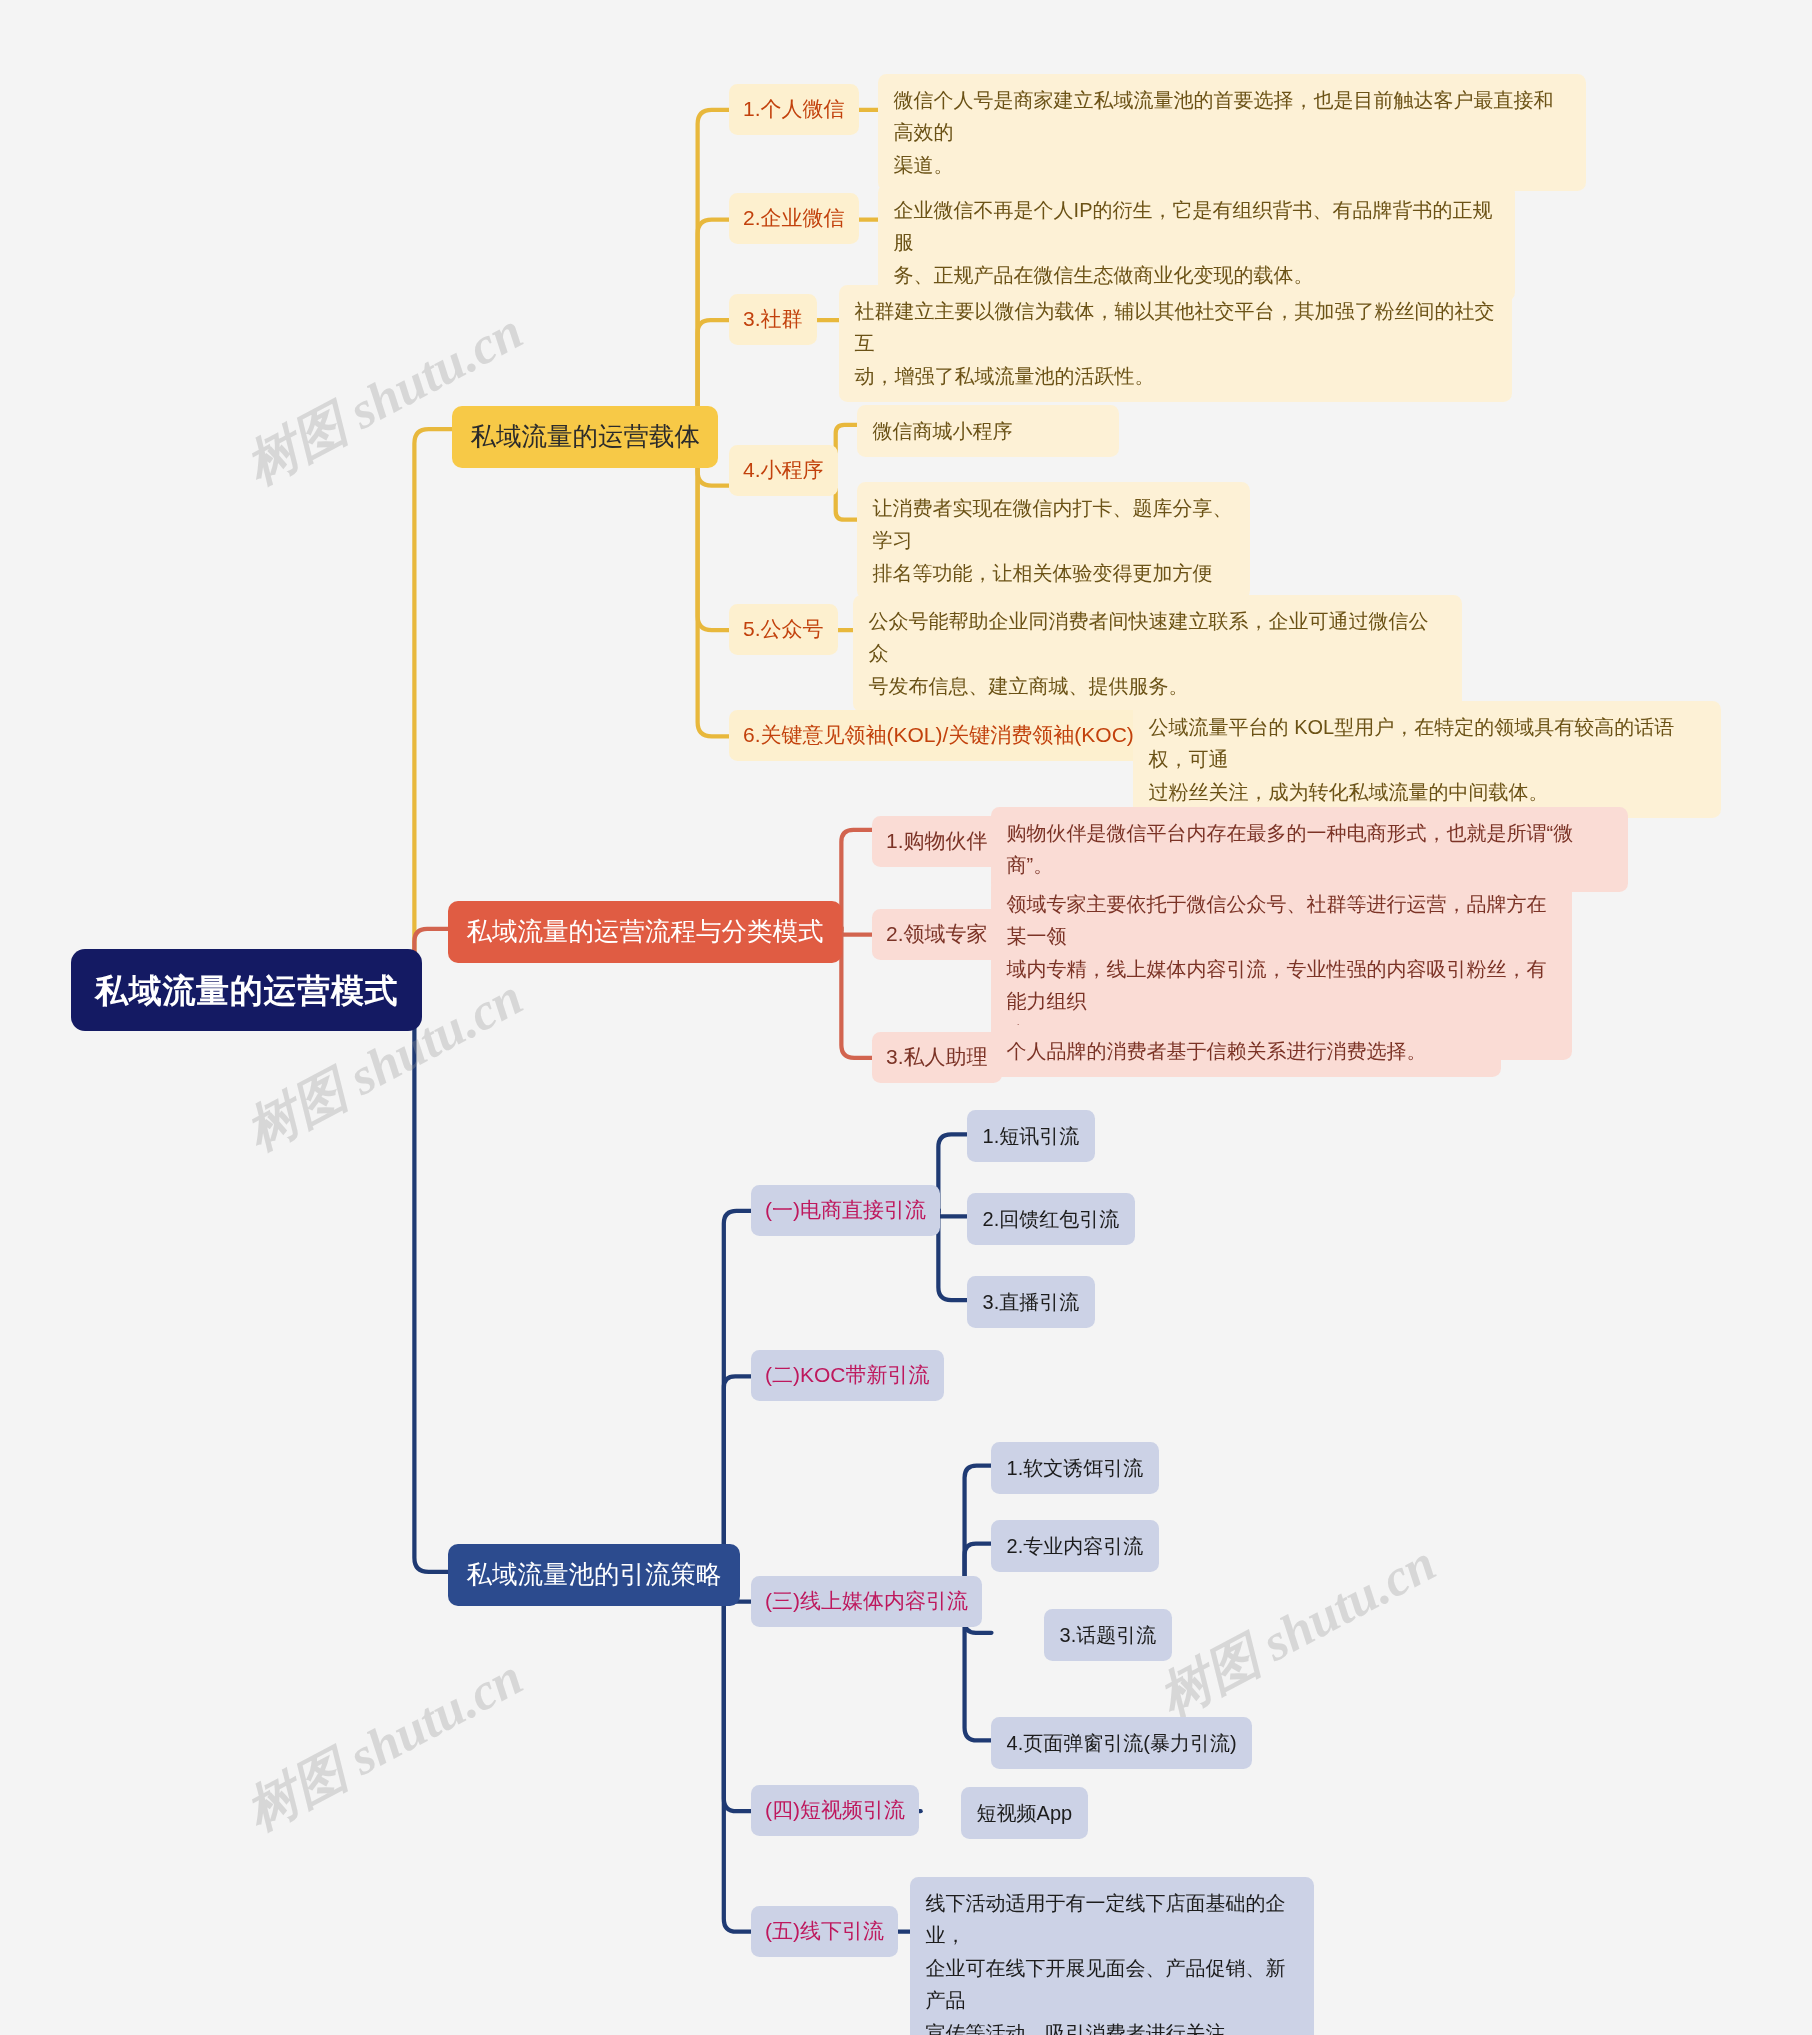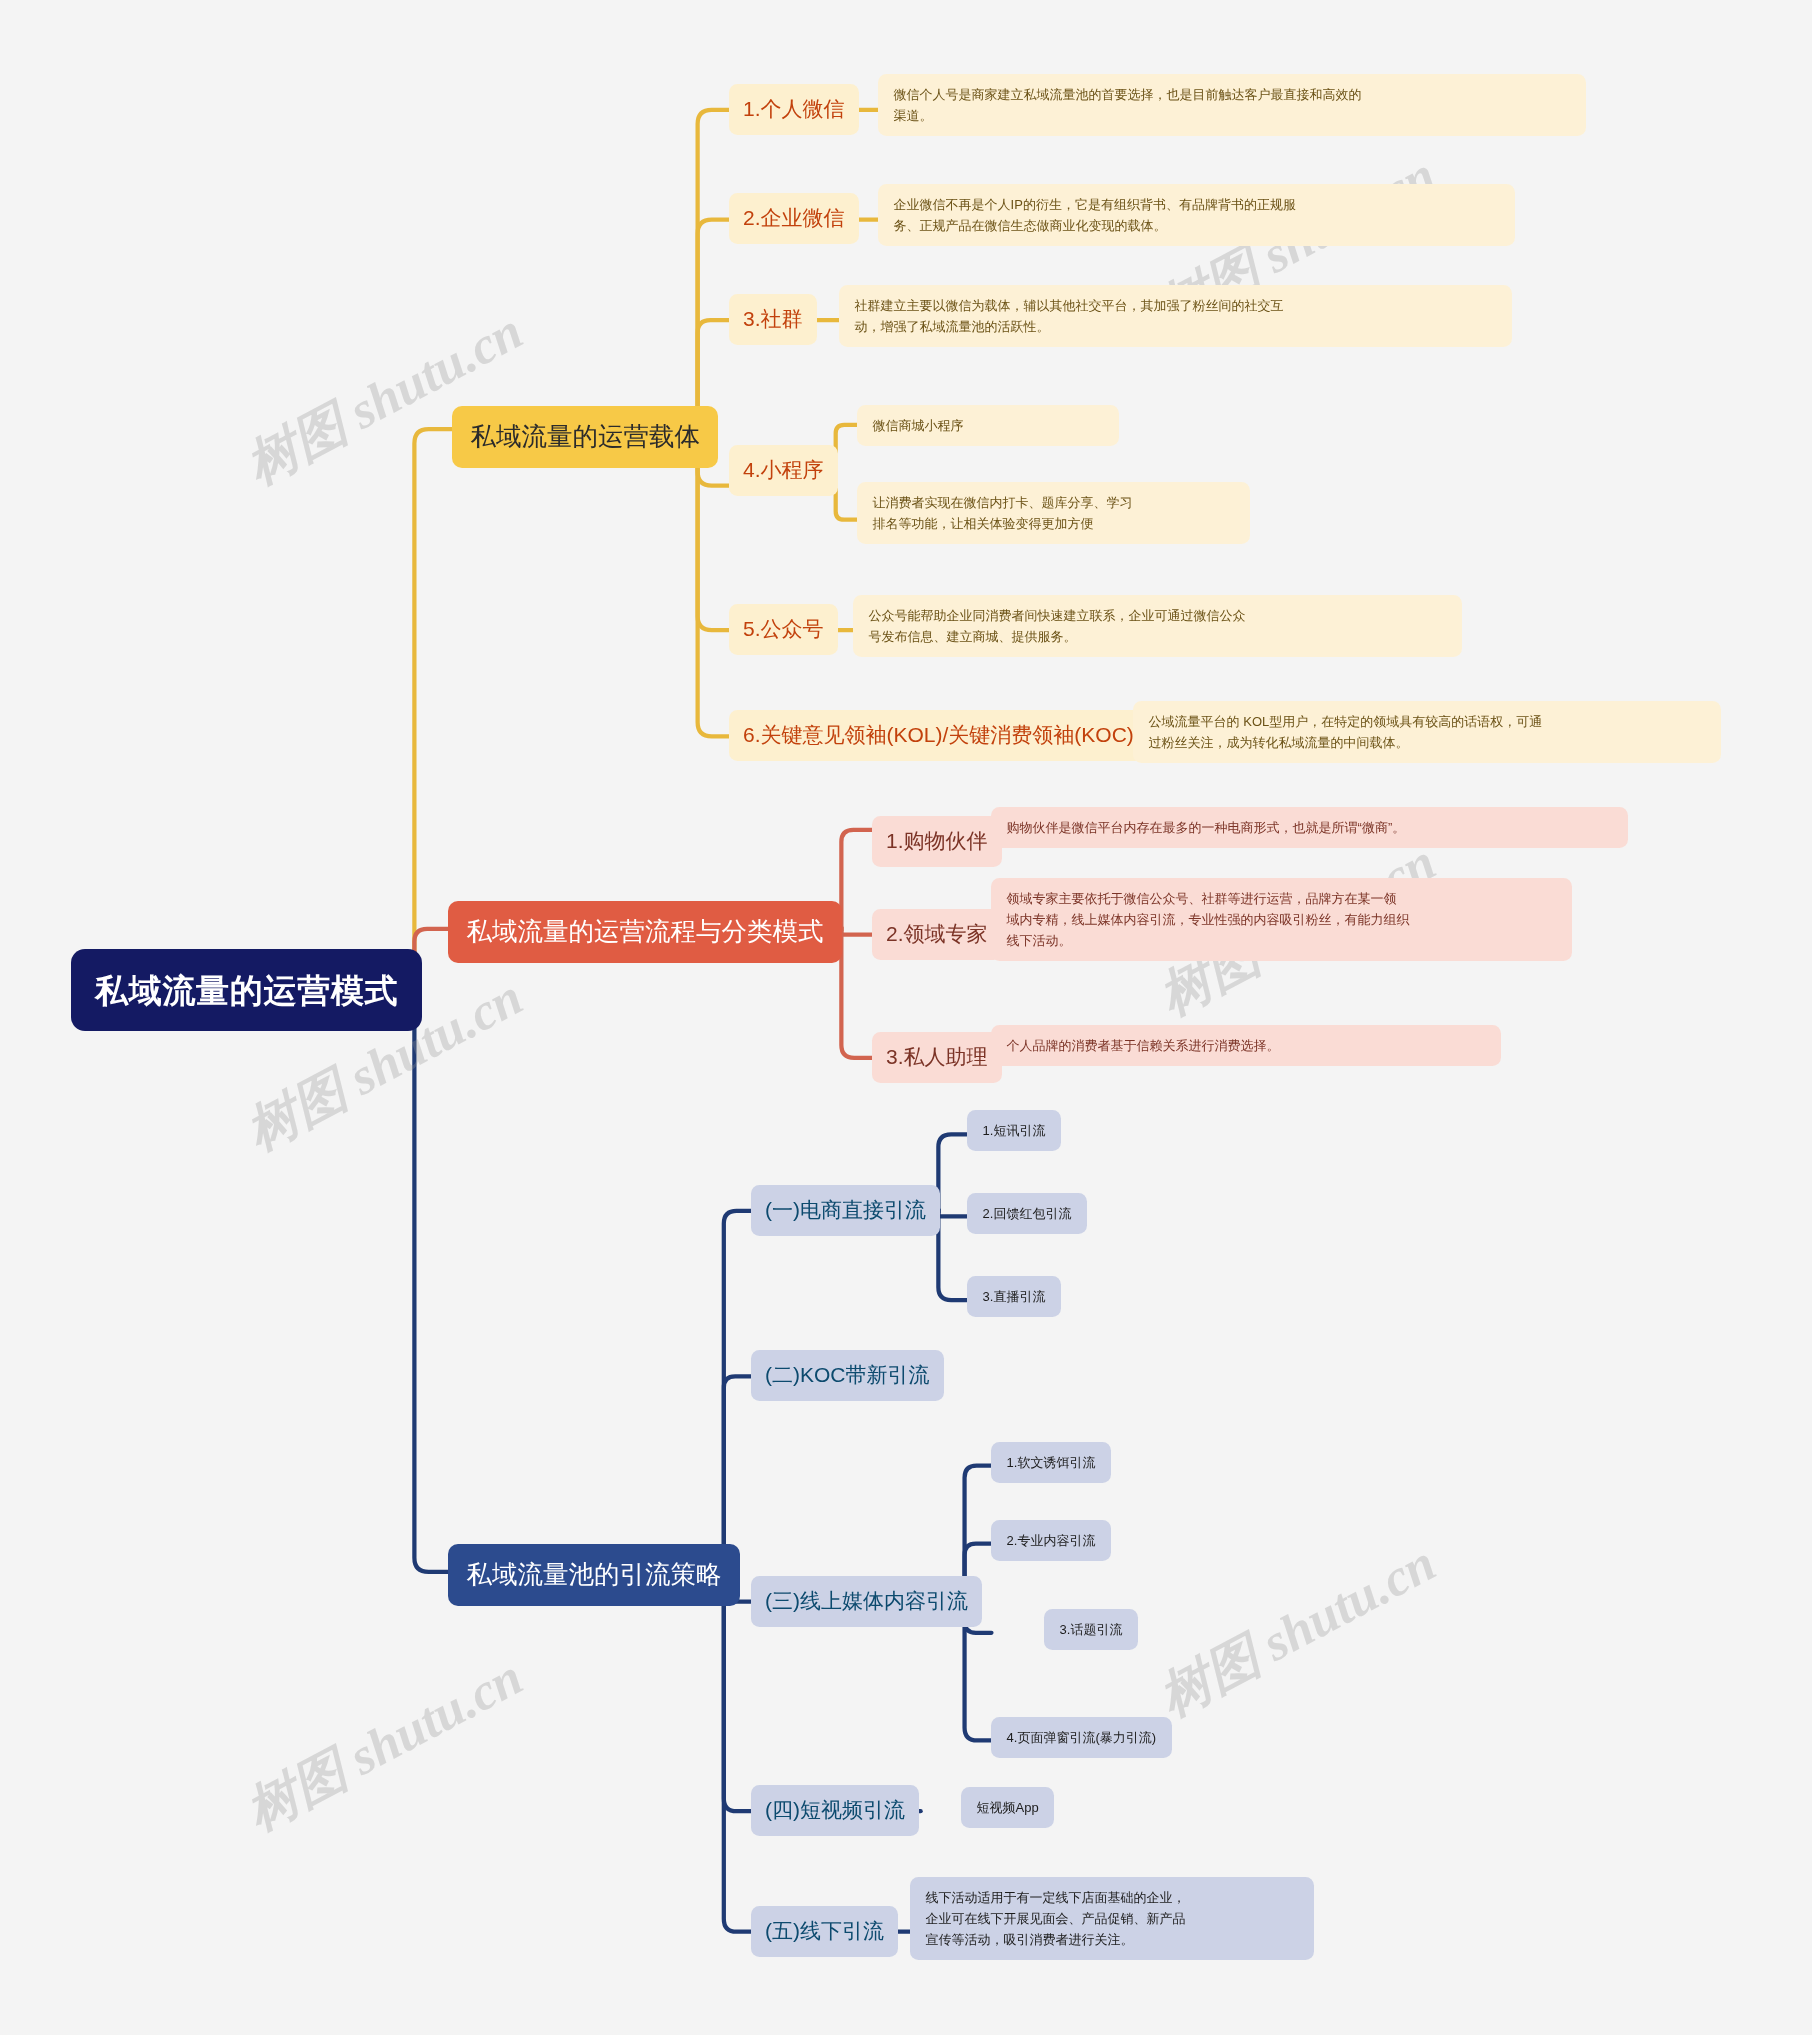--- a/index.html
+++ b/index.html
@@ -10,22 +10,22 @@
         line-height:1.55;white-space:pre-line;}
   .root{background:#141a63;color:#ffffff;font-size:33px;font-weight:600;border-radius:14px;
         padding:15.6px 24px;letter-spacing:0.7px;}
   .branch{font-size:25.5px;font-weight:500;border-radius:10px;padding:11.3px 18.4px;}
   .branch.yellow{background:#f7c947;color:#2b2b2b;}
   .branch.red{background:#e05c43;color:#ffffff;}
   .branch.blue{background:#2c4b8e;color:#ffffff;}
   .sub{font-size:21px;border-radius:8.5px;padding:9.2px 14px;}
   .sub.yellow{background:#fdf0cf;color:#c2410c;}
   .sub.red{background:#fadcd5;color:#7b3326;}
-  .sub.blue{background:#ccd2e6;color:#0c4a6e;}
-  .leaf{font-size:13px;border-radius:8.5px;padding:10px 15.6px;line-height:1.62;}
+  .sub.blue{background:#ccd2e6;color:#be185d;}
+  .leaf{font-size:20px;border-radius:8.5px;padding:10px 15.6px;line-height:1.62;}
   .leaf.yellow{background:#fdf1d6;color:#6b5216;}
   .leaf.red{background:#fadcd5;color:#7b3326;}
   .leaf.blue{background:#ccd2e6;color:#1c1c1c;}
   .wm{position:absolute;color:rgba(150,150,150,0.30);font-size:52px;font-weight:600;
       font-style:italic;transform:rotate(-28deg);transform-origin:left top;
       white-space:nowrap;pointer-events:none;user-select:none;
       font-family:"Liberation Serif","DejaVu Serif",serif;}
 </style>
 </head>
 <body>

